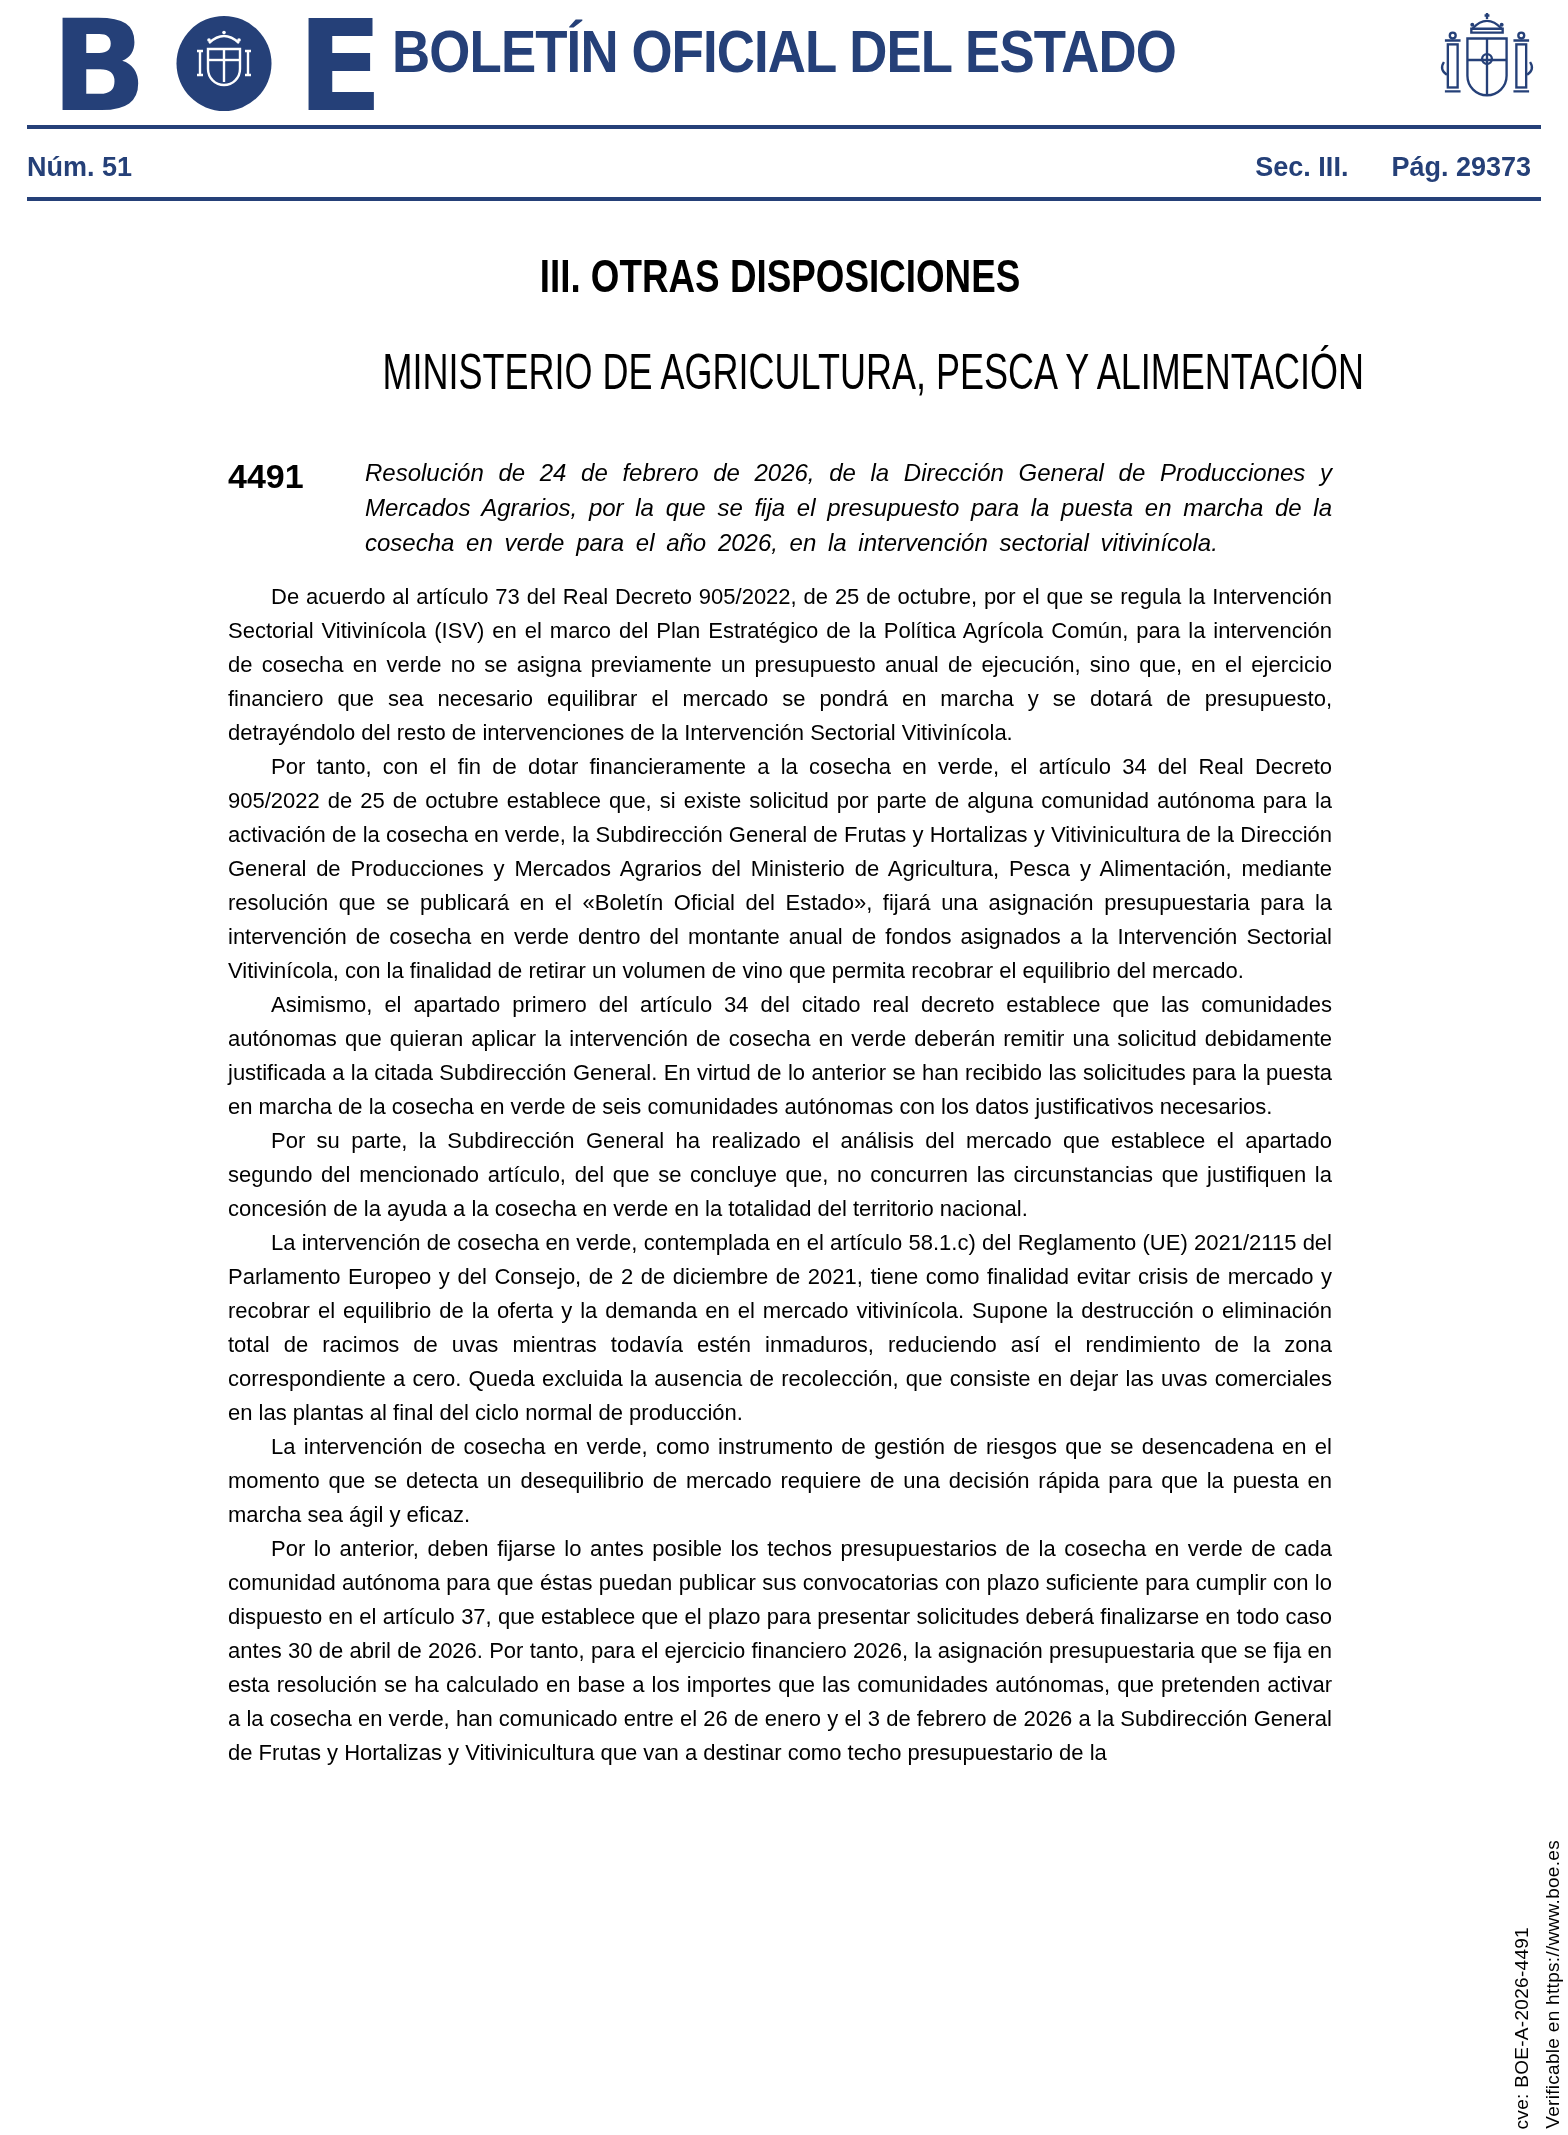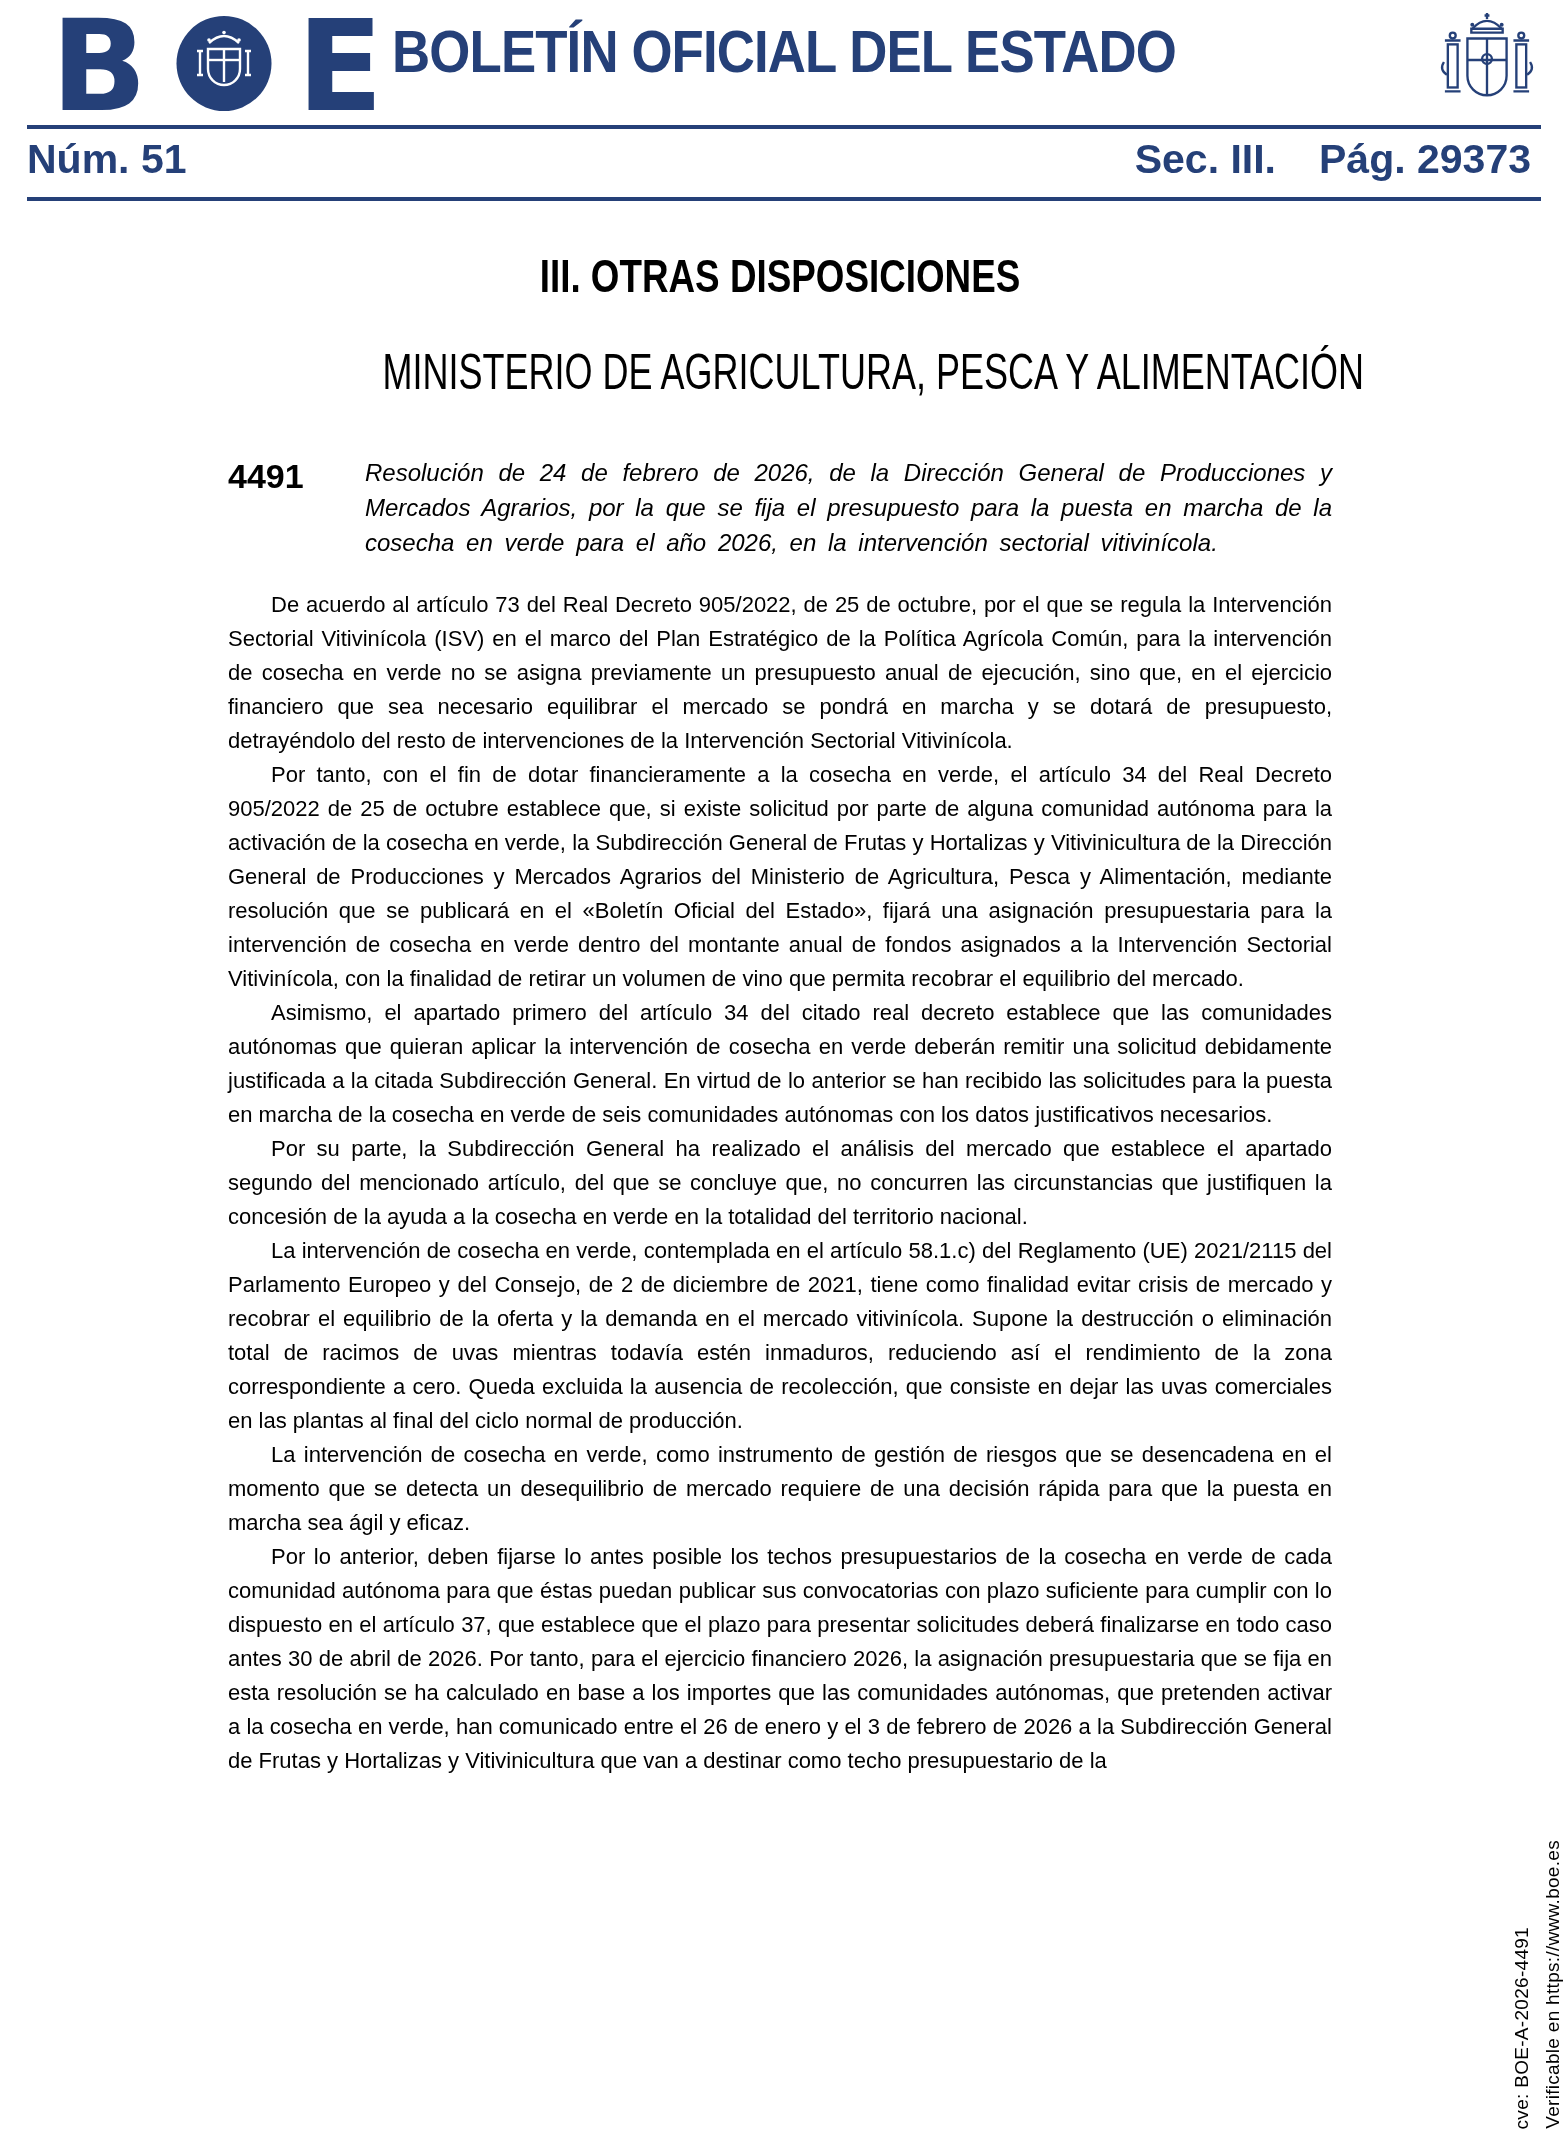--- a/index.html
+++ b/index.html
@@ -24,21 +24,21 @@
     color: #254078;
     transform: scaleX(0.88); transform-origin: center;
     letter-spacing: -1px;
     white-space: nowrap;
   }
   .coat-of-arms { position: absolute; right: 34px; top: 10px; width: 94px; height: 104px; }
   .rule { height: 4px; background: #254078; margin: 0 27px; }
   
   .issue-row {
     position: relative; height: 68px; margin: 0 27px;
-    font-size: 41px; font-weight: bold; color: #254078;
+    font-size: 27px; font-weight: bold; color: #254078;
   }
   .issue-row .num   { position: absolute; left: 0; bottom: 14px; }
   .issue-row .date  { position: absolute; left: 50%; bottom: 14px; transform: translateX(-50%); white-space: nowrap; }
   .issue-row .right { position: absolute; right: 10px; bottom: 14px; white-space: nowrap; }
   .issue-row .right .sec { margin-right: 43px; }
   
   main { margin-left: 228px; width: 1104px; }
   .section-heading {
     margin-top: 52px; text-align: center;
     font-size: 46px; font-weight: bold; line-height: 1; color: #000;
@@ -49,21 +49,21 @@
     font-size: 50px; font-weight: 400; line-height: 1; color: #000;
     transform: scaleX(0.72); transform-origin: center; white-space: nowrap;
   }
   .dispo { display: flex; margin-top: 58px; }
   .dispo-num { width: 137px; flex: 0 0 137px; font-size: 34px; font-weight: bold; padding-top: 2px; }
   .dispo-summary {
     flex: 1;
     font-style: italic; font-size: 24px; line-height: 35px;
     text-align: justify; word-spacing: 5px;
   }
-  .body-text { margin-top: 28px; }
+  .body-text { margin-top: 20px; }
   .body-text p {
     font-size: 22px; line-height: 34px;
     text-align: justify; text-indent: 43px;
   }
   
   .cve-wrap {
     position: absolute; right: 4px; bottom: 6px;
     display: flex; flex-direction: row; gap: 9px; align-items: flex-end;
   }
   .cve-wrap span {

